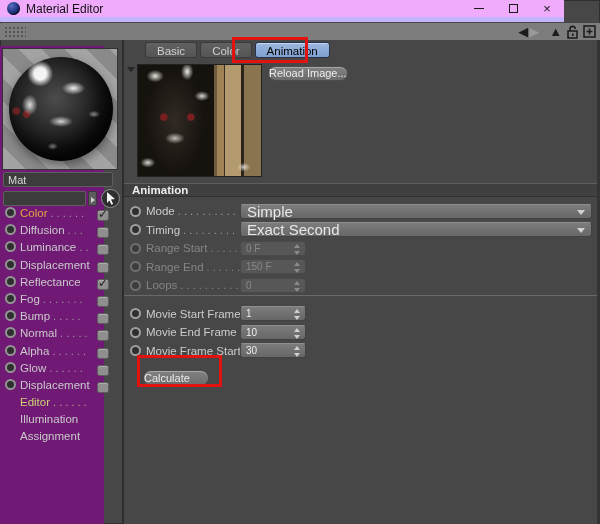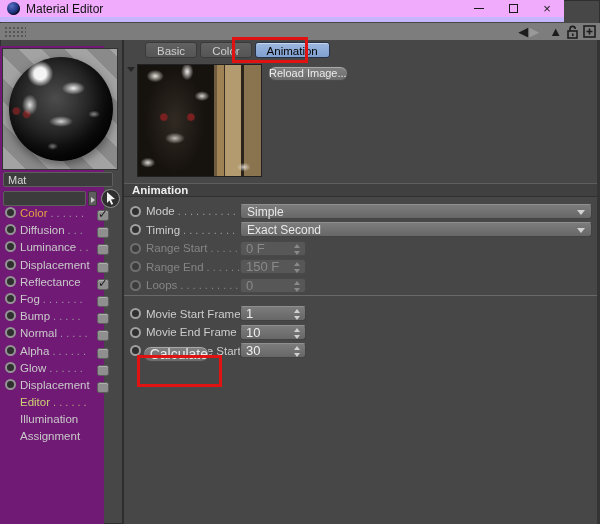--- a/index.html
+++ b/index.html
@@ -109,40 +109,40 @@
   .anim-row{position:relative;height:18.5px;display:flex;align-items:center;}
   .anim-row.gap-above{margin-top:10px;}
   .row-radio{width:11px;height:11px;border-radius:50%;border:2px solid #a0a0a0;background:#2f2f2f;
      margin-left:6px;flex:0 0 auto;}
   .row-label{font-size:11.5px;color:#cdcdcd;margin-left:5px;white-space:nowrap;}
   .row-dots{font-size:11px;color:#9b9b9b;margin-left:3px;white-space:nowrap;}
   .anim-row.disabled .row-label,.anim-row.disabled .row-dots{color:#858585;}
   .anim-row.disabled .row-radio{opacity:.45;}
   .dropdown{position:absolute;left:116px;top:1.5px;width:352px;height:15px;border-radius:3px;
      background:linear-gradient(#7c7c7c,#676767);border:1px solid #424242;border-top-color:#8f8f8f;
-     font-size:12px;color:#e8e8e8;line-height:14px;padding-left:6px;}
+     font-size:15px;color:#e8e8e8;line-height:14px;padding-left:6px;}
   .dropdown::after{content:"";position:absolute;right:6px;top:5px;border-left:4px solid transparent;
      border-right:4px solid transparent;border-top:5px solid #d2d2d2;}
   .numfield{position:absolute;left:116px;top:1.5px;width:66px;height:15px;border-radius:3px;
      background:linear-gradient(#7c7c7c,#676767);border:1px solid #424242;border-top-color:#8f8f8f;
-     font-size:13px;color:#eeeeee;line-height:14px;padding-left:5px;}
+     font-size:10px;color:#eeeeee;line-height:14px;padding-left:5px;}
   .stepper{position:absolute;right:4px;top:2px;width:8px;height:11px;}
   .stepper::before{content:"";position:absolute;left:1px;top:0;border-left:3.5px solid transparent;
      border-right:3.5px solid transparent;border-bottom:4px solid #d0d0d0;}
   .stepper::after{content:"";position:absolute;left:1px;bottom:0;border-left:3.5px solid transparent;
      border-right:3.5px solid transparent;border-top:4px solid #d0d0d0;}
   .anim-row.disabled .dropdown,.anim-row.disabled .numfield{background:#575757;border-color:#494949;
      color:#8a8a8a;box-shadow:none;}
   .anim-row.disabled .stepper::before{border-bottom-color:#8a8a8a;}
   .anim-row.disabled .stepper::after{border-top-color:#8a8a8a;}
   .group-sep{position:absolute;left:0;top:255px;width:473px;height:1px;background:#696969;}
-  .calc-btn{position:absolute;left:19px;top:306px;width:66px;height:16px;border-radius:8px;
+  .calc-btn{position:absolute;left:19px;top:330px;width:66px;height:16px;border-radius:8px;
      background:linear-gradient(#828282,#6b6b6b);border:1px solid #4b4b4b;
-     box-shadow:inset 0 1px 0 rgba(255,255,255,.3);font-size:14px;color:#ececec;
-     text-align:right;line-height:14px;}
+     box-shadow:inset 0 1px 0 rgba(255,255,255,.3);font-size:11px;color:#ececec;
+     text-align:left;line-height:14px;}
   
   .anno{position:absolute;border:3px solid var(--annotation);pointer-events:none;}
   .anno-tab{left:232px;top:37px;width:76px;height:26px;}
   .anno-calc{left:137px;top:355px;width:85px;height:32px;}
   
   .right-edge{position:absolute;right:0;top:40px;width:3px;height:484px;background:#343434;}
 </style>
 </head>
 <body>
 

